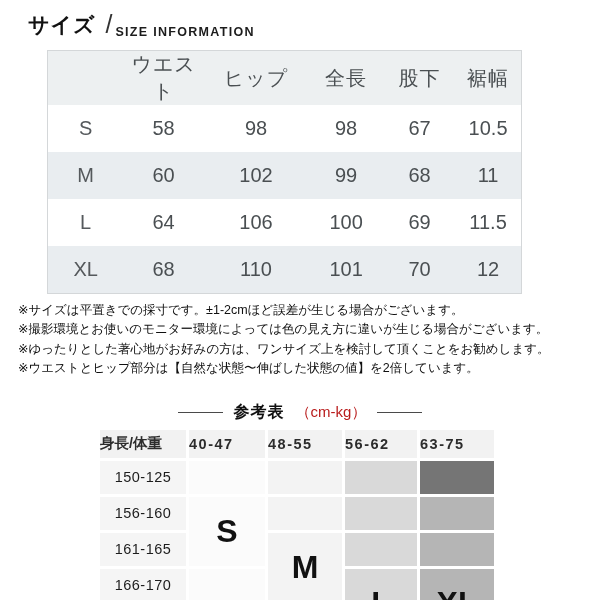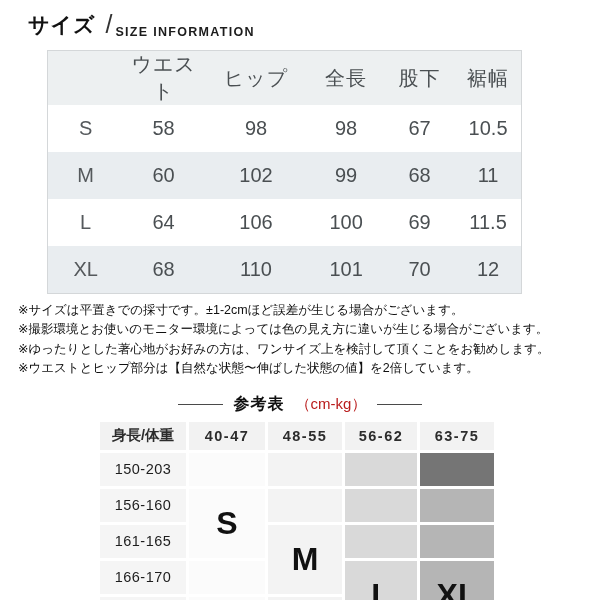--- a/index.html
+++ b/index.html
@@ -47,21 +47,21 @@
   }
   table.size-table td.size-label { font-size: 20px; color: #55595c; }
   table.size-table tr.alt { background: #e9edf0; }
 
   
   .notes { margin: 7px 0 0 18px; }
   .note { font-size: 12.5px; color: #101010; line-height: 19.5px; white-space: nowrap; }
 
   
   .ref-header {
-    margin-top: 15px;
+    margin-top: 23px;
     display: flex;
     align-items: center;
     justify-content: center;
     gap: 11px;
   }
   .ref-line { width: 45px; height: 1px; background: #4a4a4a; }
   .ref-title-text { font-size: 16px; font-weight: bold; color: #111; letter-spacing: 1px; }
   .ref-unit { font-size: 15px; color: #b91c1c; }
 
   
@@ -71,21 +71,21 @@
     border-spacing: 3px;
     table-layout: fixed;
   }
   table.ref-table th {
     height: 28px;
     background: #f2f2f2;
     font-size: 14.5px;
     font-weight: bold;
     color: #2c2c2c;
     letter-spacing: 1.5px;
-    text-align: center;
+    text-align: left;
   }
   table.ref-table th.corner { letter-spacing: 0; }
   table.ref-table td { height: 33px; text-align: center; }
   td.rowhead { background: #f5f5f5; font-size: 14.5px; color: #1d1d1d; letter-spacing: 0.5px; }
   td.c1 { background: #fbfbfb; }
   td.c2 { background: #f3f3f3; }
   td.c3 { background: #d9d9d9; }
   td.c4d { background: #757575; }
   td.c4 { background: #b5b5b5; }
   td.zone { font-size: 32px; font-weight: bold; color: #111; }
@@ -180,21 +180,21 @@
     <tr>
       <th class="corner">身長/体重</th>
       <th>40-47</th>
       <th>48-55</th>
       <th>56-62</th>
       <th>63-75</th>
     </tr>
   </thead>
   <tbody>
     <tr>
-      <td class="rowhead">150-203</td>
+      <td class="rowhead">150-125</td>
       <td class="c1"></td>
       <td class="c2"></td>
       <td class="c3"></td>
       <td class="c4d"></td>
     </tr>
     <tr>
       <td class="rowhead">156-160</td>
       <td class="c1 zone" rowspan="2">S</td>
       <td class="c2"></td>
       <td class="c3"></td>

